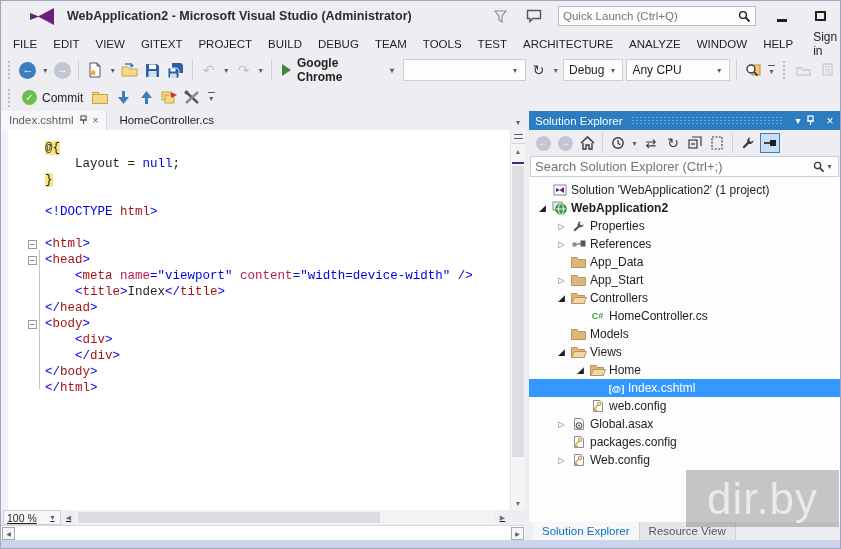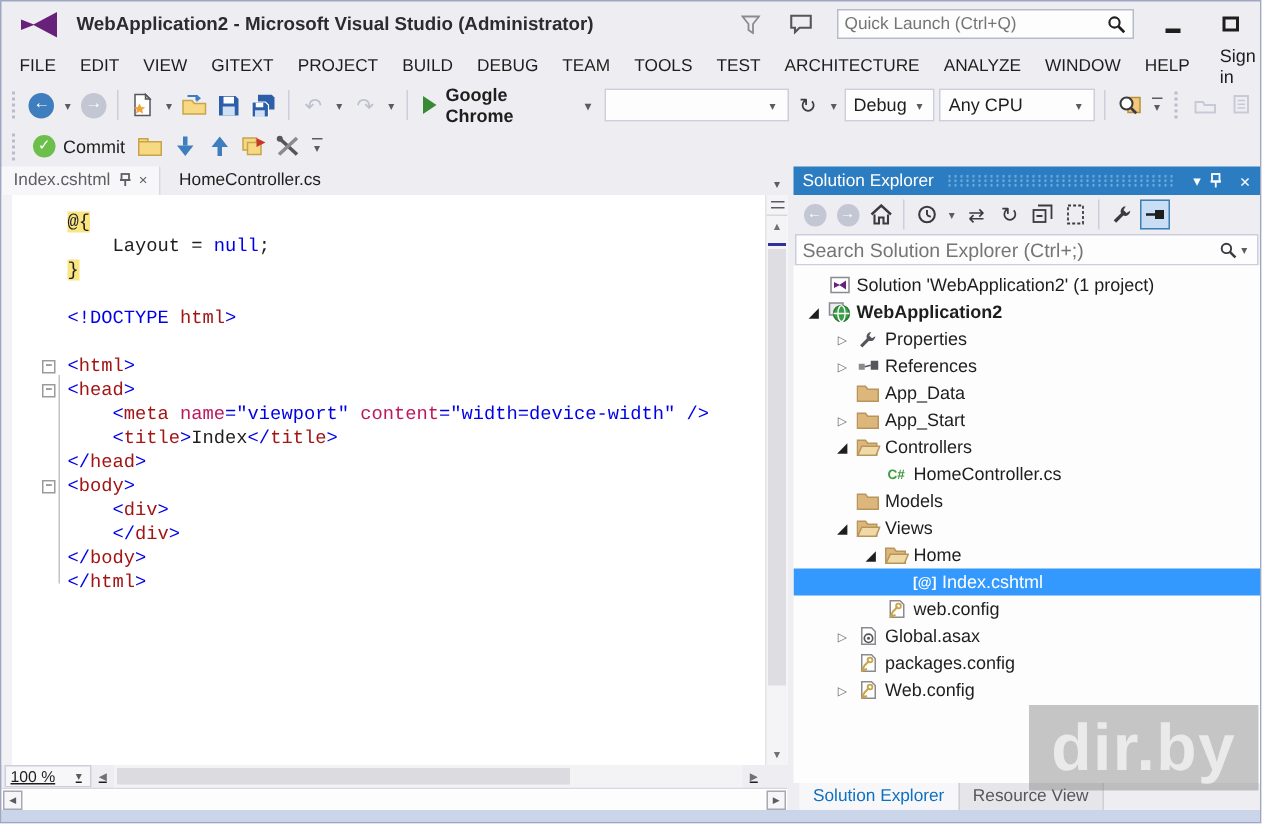--- a/index.html
+++ b/index.html
@@ -1,21 +1,21 @@
 <!DOCTYPE html>
 <html><head>
 <meta charset="utf-8">
 <style>
   * { margin:0; padding:0; box-sizing:border-box; }
   html,body { width:841px; height:549px; font-family:"Liberation Sans", sans-serif; }
   #app { position:relative; width:841px; height:549px; background:#EEEEF2; border:1px solid #9FA6C2;
          display:flex; flex-direction:column; overflow:hidden; color:#1E1E1E; }
 
   
-  .titlebar { height:30px; flex:none; display:flex; align-items:center; position:relative; padding-left:12px; }
+  .titlebar { height:30px; flex:none; display:flex; align-items:center; position:relative; padding-left:28px; }
   .vslogo { width:26px; height:19px; margin-right:12px; }
   .win-title { font-size:12.5px; font-weight:bold; color:#2B2B30; }
   .tb-right { position:absolute; right:8px; top:0; height:30px; display:flex; align-items:center; gap:14px; }
   .flat-ic { width:20px; height:18px; display:flex; align-items:center; justify-content:center; }
   .quick-launch { width:198px; height:20px; background:#FDFDFE; border:1px solid #B6BBC9; display:flex; align-items:center; padding:0 4px; }
   .quick-launch input { border:none; outline:none; flex:1; font-size:11.5px; color:#6D6D70; background:transparent; font-family:"Liberation Sans",sans-serif; }
   .caption-btn { width:24px; height:18px; display:flex; align-items:center; justify-content:center; }
   .min-glyph { width:10px; height:3px; background:#1E1E1E; margin-top:8px; }
   .max-glyph { width:11px; height:10px; border:2px solid #1E1E1E; }
 
@@ -123,21 +123,21 @@
   .tree-row.selected .ic-razor { color:#fff; }
 
   .se-bottom-tabs { height:18px; flex:none; background:#EEEEF2; display:flex; align-items:stretch; padding-left:4px; font-size:11.5px; }
   .se-tab { display:flex; align-items:center; padding:0 9px; }
   .se-tab.active { background:#F7F7F9; color:#0E70C0; }
   .se-tab.inactive { background:#E6E6EA; color:#57575B; border-left:1px solid #CFCFD6; border-right:1px solid #CFCFD6; }
 
   
   .watermark { position:absolute; left:685px; top:469px; width:153px; height:57px; background:rgba(128,128,128,0.45);
                display:flex; align-items:center; justify-content:center; z-index:50; }
-  .watermark span { font-size:44px; color:rgba(240,240,240,0.85); letter-spacing:1px;font-weight:bold; }
+  .watermark span { font-size:44px; color:rgba(240,240,240,0.85); letter-spacing:1px; }
 
   svg { display:block; }
 </style>
 </head>
 <body>
 
 <div id="app">
 
   <div class="titlebar">
     <svg class="vslogo" viewBox="0 0 26 19">

